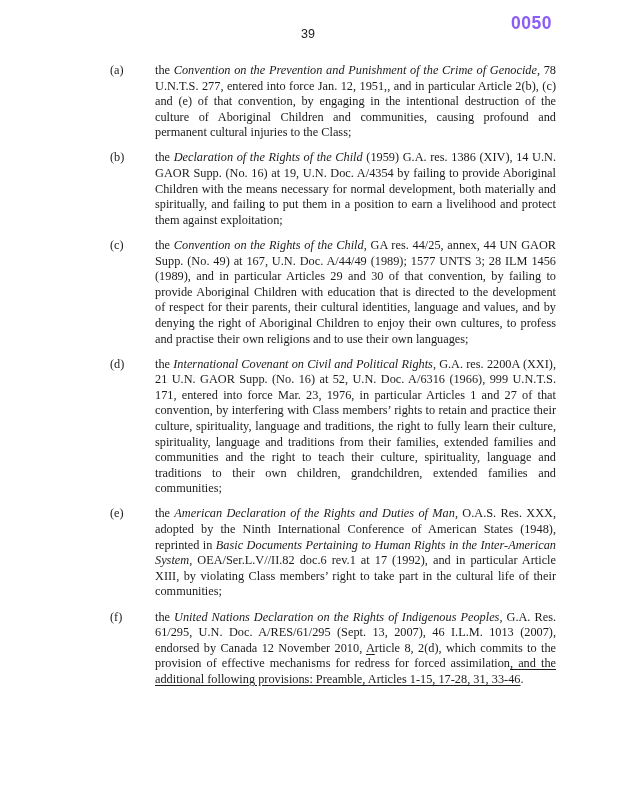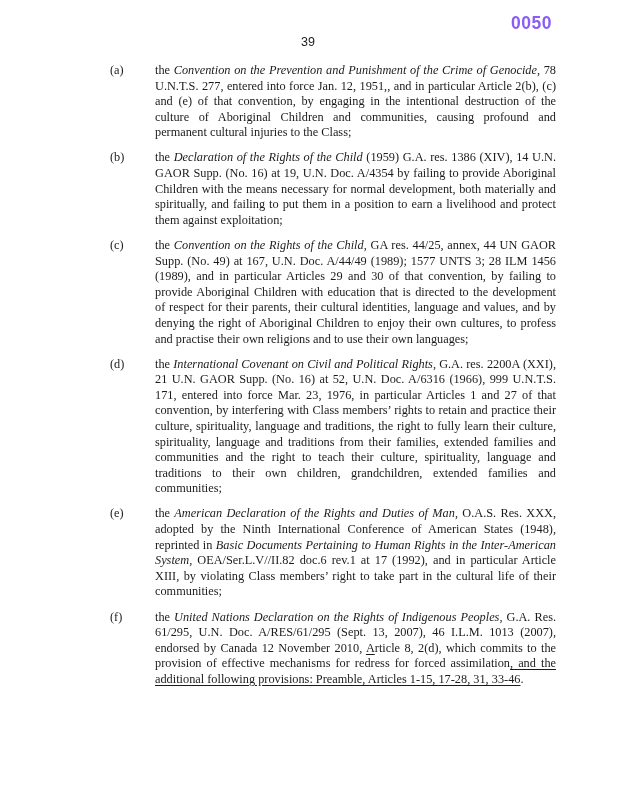--- a/index.html
+++ b/index.html
@@ -17,21 +17,20 @@
   }
   .page-number {
     position: absolute;
     top: 27px;
     left: 0;
     width: 616px;
     text-align: center;
     font-family: "Liberation Sans", sans-serif;
     font-size: 12.5px;
     color: #222222;
-    margin-top: 8px;
   }
   .bates-number {
     position: absolute;
     top: 13px;
     right: 72px;
     font-family: "Liberation Sans", sans-serif;
     font-size: 17.5px;
     font-weight: 700;
     letter-spacing: 0.5px;
     color: #8b5cf6;

